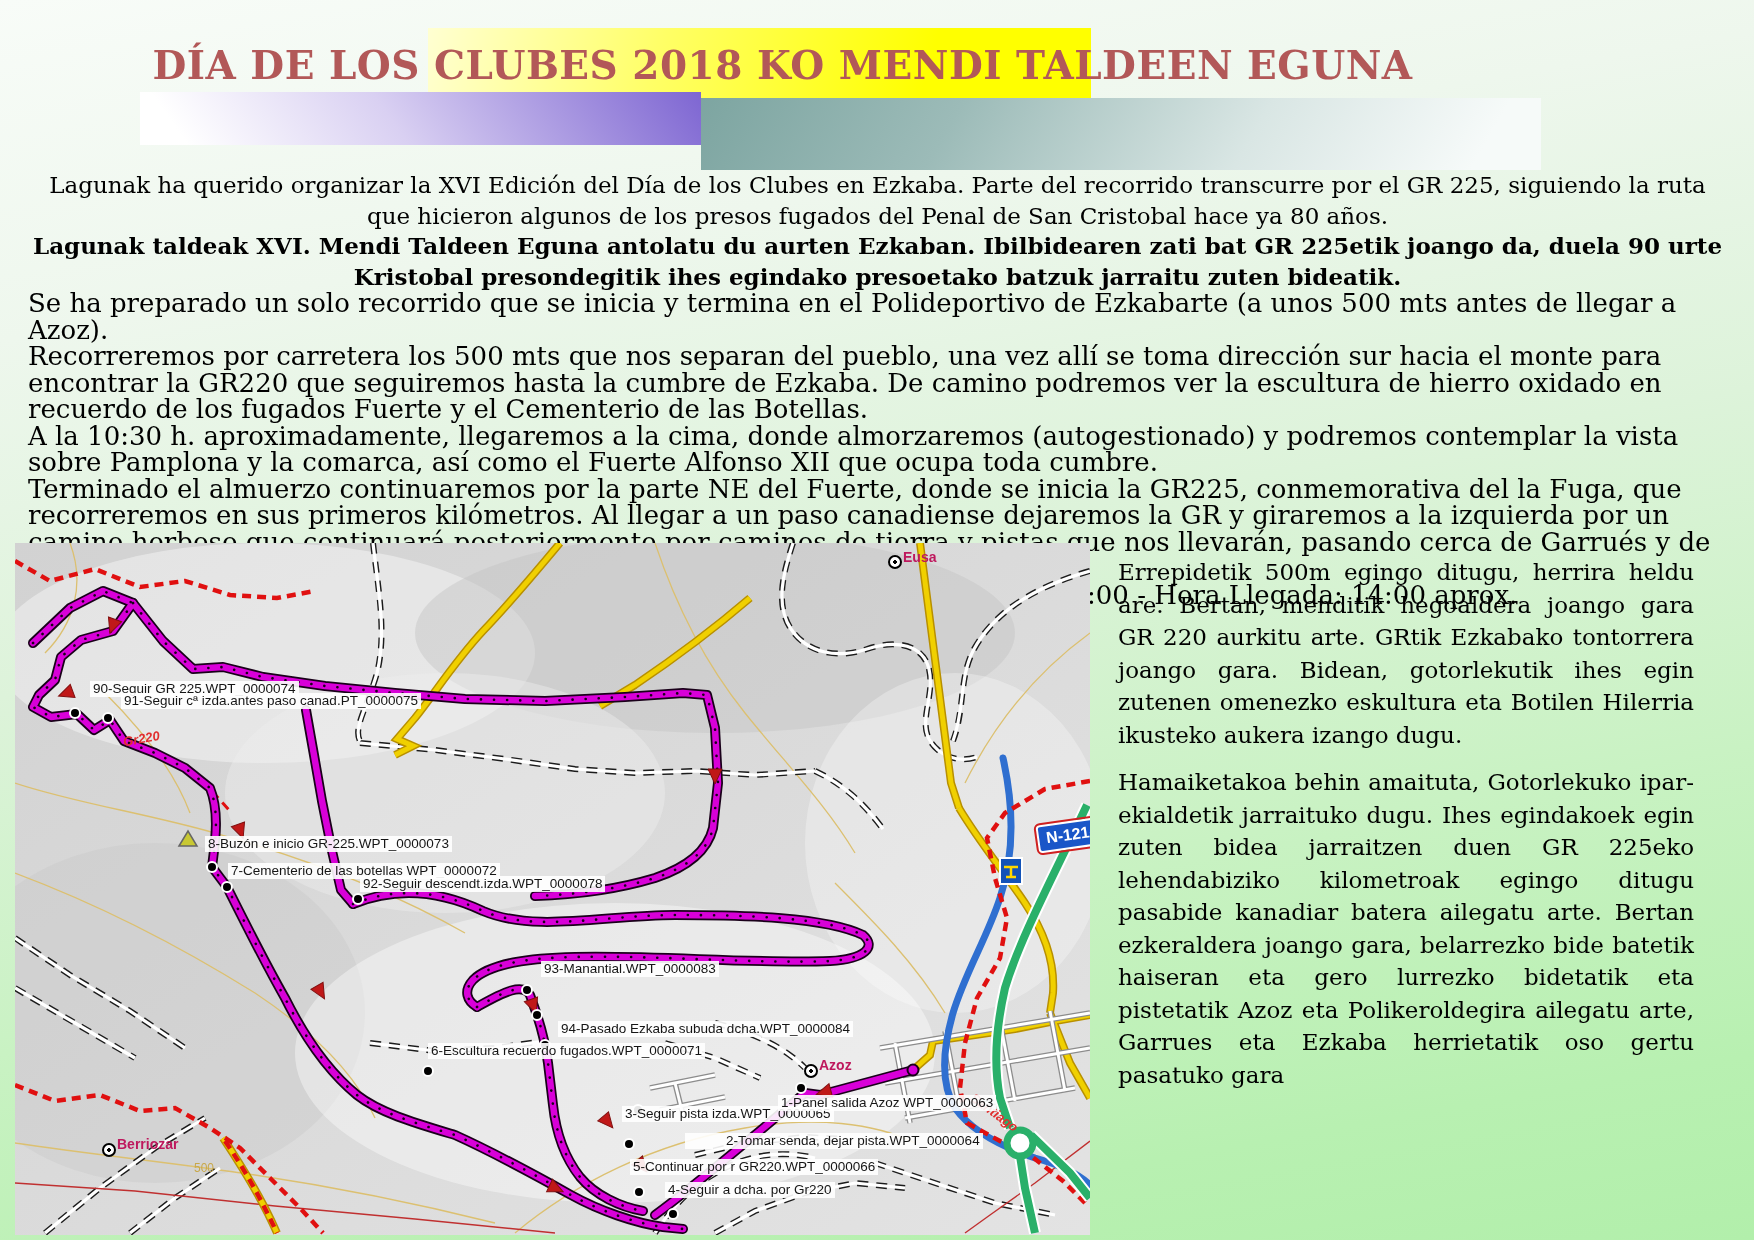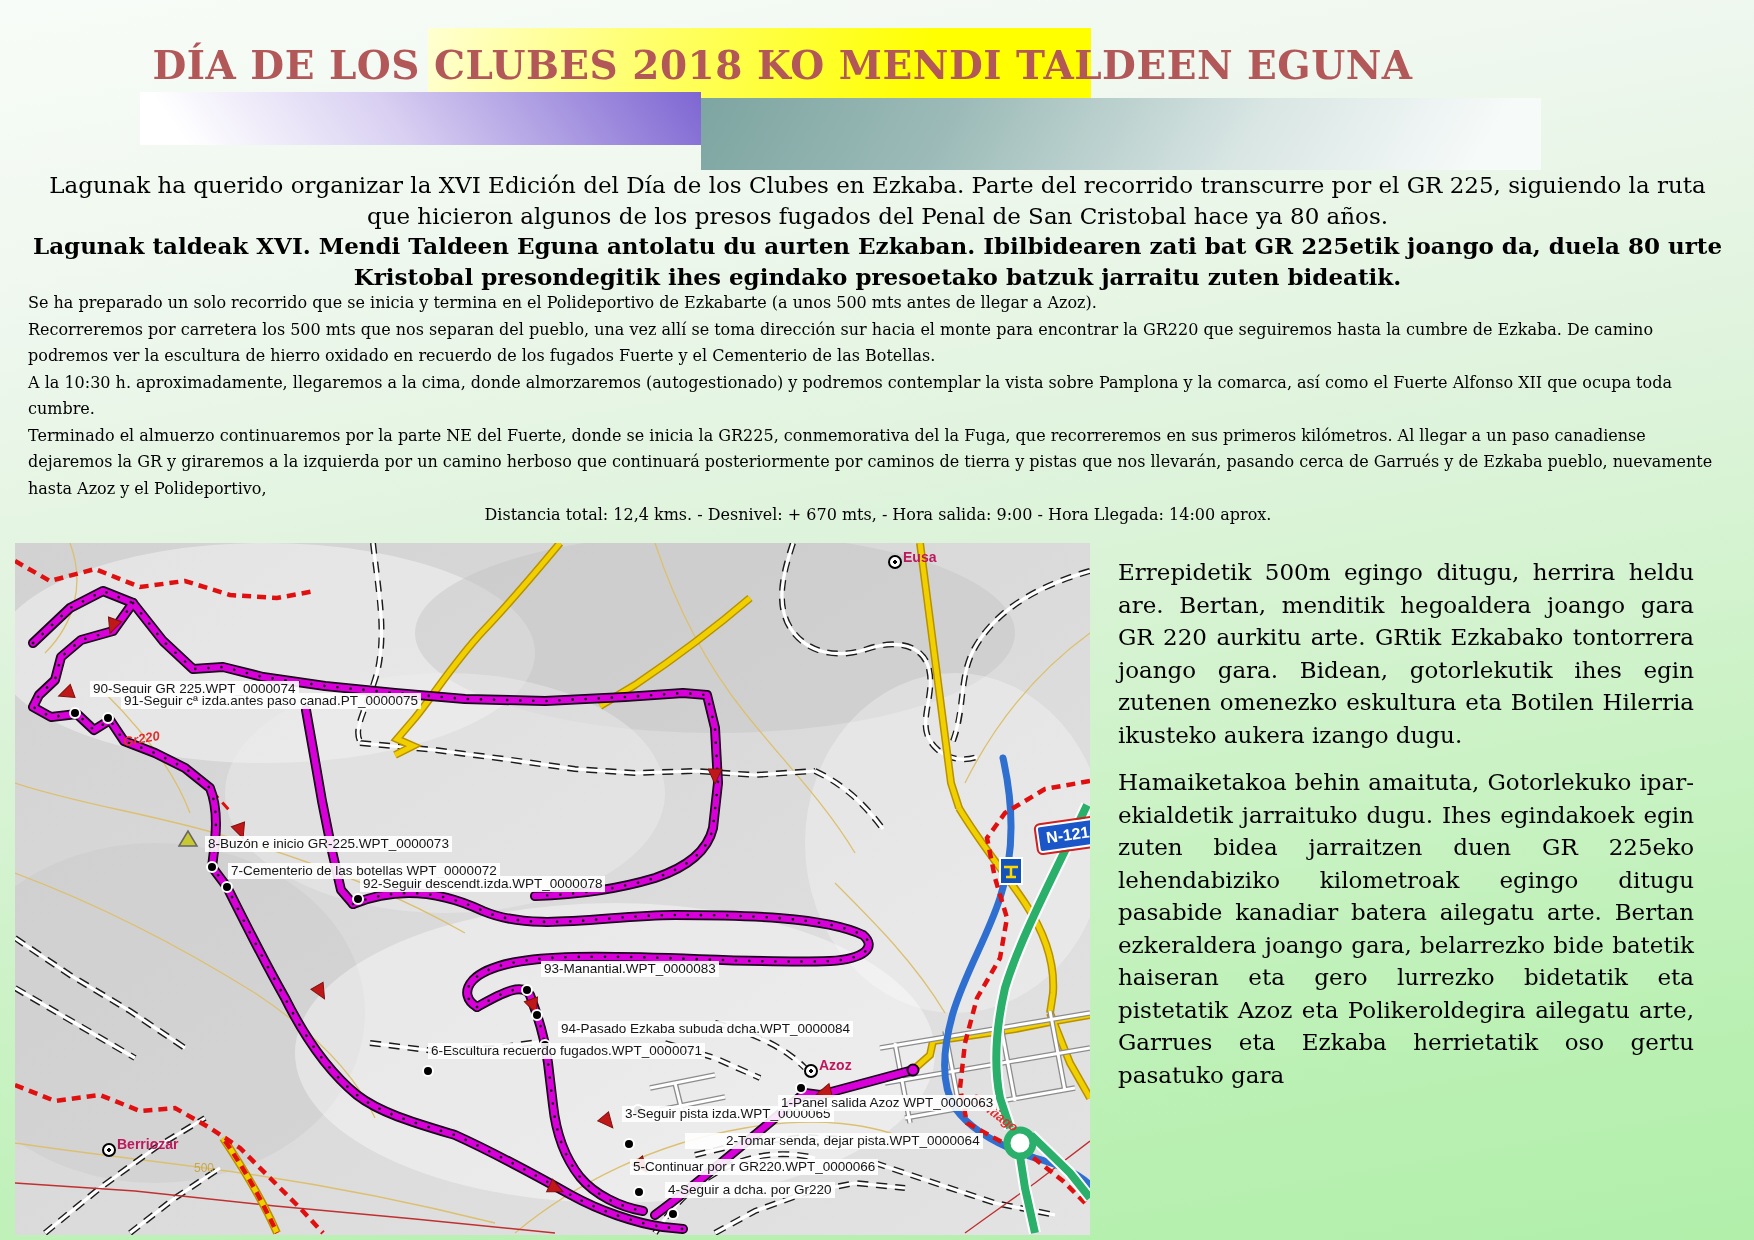--- a/index.html
+++ b/index.html
@@ -14,21 +14,21 @@
     background:linear-gradient(105deg,#ffffd2 0%,#ffff66 35%,#ffff00 75%);}
   #bar-purple{left:140px; top:92px; width:561px; height:53px;
     background:linear-gradient(55deg,#ffffff 8%,#d9d0f2 45%,#7e66d2 100%);}
   #bar-teal{left:701px; top:98px; width:840px; height:72px;
     background:linear-gradient(120deg,#7da5a1 0%,#9cbbb8 30%,#d9e6e4 65%,#f6faf9 92%);}
   #title{left:0; top:42px; width:1565px; text-align:center;
     font-size:39px; font-weight:bold; color:#b25858; letter-spacing:.5px; white-space:nowrap;}
   .intro{left:25px; width:1705px; text-align:center; font-size:23px; line-height:31px;}
   #intro-es{top:170px;}
   #intro-eu{top:230px; font-weight:bold;}
-  #body-block{left:28px; top:290px; width:1700px; font-size:16px; line-height:26.5px; text-align:left;}
+  #body-block{left:28px; top:290px; width:1700px; font-size:26px; line-height:26.5px; text-align:left;}
   #body-block p{margin:0;}
   #summary-line{text-align:center; margin-top:3px;}
   
   #sidebar{left:1118px; top:556px; width:576px; font-size:23px; line-height:32.5px; text-align:justify;}
   #sidebar p{margin:0 0 15px 0;}
   
   #map{left:15px; top:543px; width:1075px; height:692px; background:#d8d8d8; overflow:hidden;}
   #map svg{position:absolute; left:0; top:0;}
   .wpt{position:absolute; background:rgba(255,255,255,.9); color:#151515; padding:0 3px;
     font:13.5px/16px "Liberation Sans", sans-serif; white-space:nowrap; z-index:6;}
@@ -45,21 +45,21 @@
 <body>
 
 <div id="page">
 
   <div class="abs" id="hl-yellow"></div>
   <div class="abs" id="bar-purple"></div>
   <div class="abs" id="bar-teal"></div>
   <div class="abs" id="title">DÍA DE LOS CLUBES 2018 KO MENDI TALDEEN EGUNA</div>
 
   <div class="abs intro" id="intro-es">Lagunak ha querido organizar la XVI Edición del Día de los Clubes en Ezkaba. Parte del recorrido transcurre por el GR 225, siguiendo la ruta que hicieron algunos de los presos fugados del Penal de San Cristobal hace ya 80 años.</div>
-  <div class="abs intro" id="intro-eu">Lagunak taldeak XVI. Mendi Taldeen Eguna antolatu du aurten Ezkaban. Ibilbidearen zati bat GR 225etik joango da, duela 80 urte Kristobal presondegitik ihes egindako presoetako batzuk jarraitu zuten bideatik.</div>
+  <div class="abs intro" id="intro-eu">Lagunak taldeak XVI. Mendi Taldeen Eguna antolatu du aurten Ezkaban. Ibilbidearen zati bat GR 225etik joango da, duela 90 urte Kristobal presondegitik ihes egindako presoetako batzuk jarraitu zuten bideatik.</div>
 
   <div class="abs" id="body-block">
     <p>Se ha preparado un solo recorrido que se inicia y termina en el Polideportivo de Ezkabarte (a unos 500 mts antes de llegar a Azoz).</p>
     <p>Recorreremos por carretera los 500 mts que nos separan del pueblo, una vez allí se toma dirección sur hacia el monte para encontrar la GR220 que seguiremos hasta la cumbre de Ezkaba. De camino podremos ver la escultura de hierro oxidado en recuerdo de los fugados Fuerte y el Cementerio de las Botellas.</p>
     <p>A la 10:30 h. aproximadamente, llegaremos a la cima, donde almorzaremos (autogestionado) y podremos contemplar la vista sobre Pamplona y la comarca, así como el Fuerte Alfonso XII que ocupa toda cumbre.</p>
     <p>Terminado el almuerzo continuaremos por la parte NE del Fuerte, donde se inicia la GR225, conmemorativa del la Fuga, que recorreremos en sus primeros kilómetros. Al llegar a un paso canadiense dejaremos la GR y giraremos a la izquierda por un camino herboso que continuará posteriormente por caminos de tierra y pistas que nos llevarán, pasando cerca de Garrués y de Ezkaba pueblo, nuevamente hasta Azoz y el Polideportivo,</p>
     <p id="summary-line">Distancia total: 12,4 kms. - Desnivel: + 670 mts, - Hora salida: 9:00 - Hora Llegada: 14:00 aprox.</p>
   </div>
 
   <div class="abs" id="sidebar">

